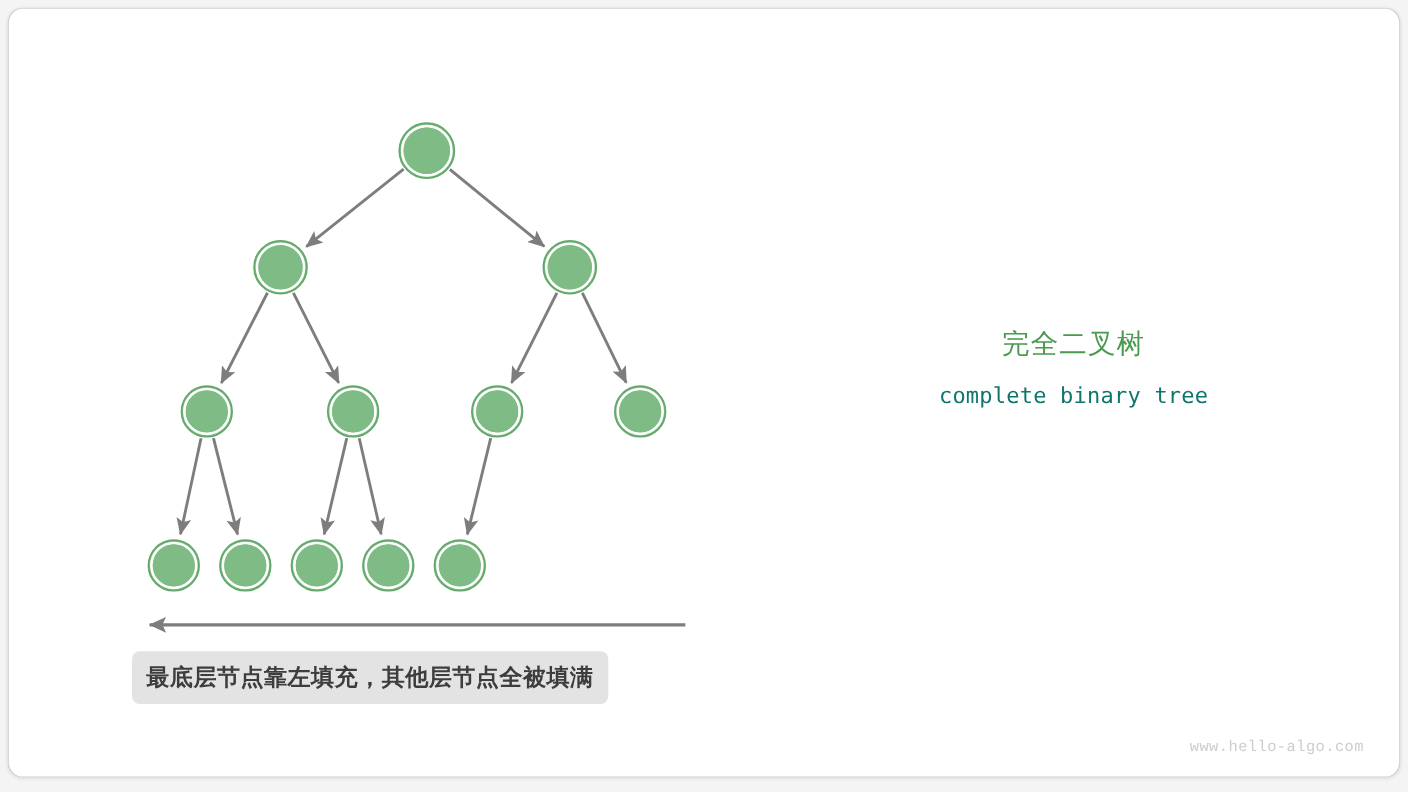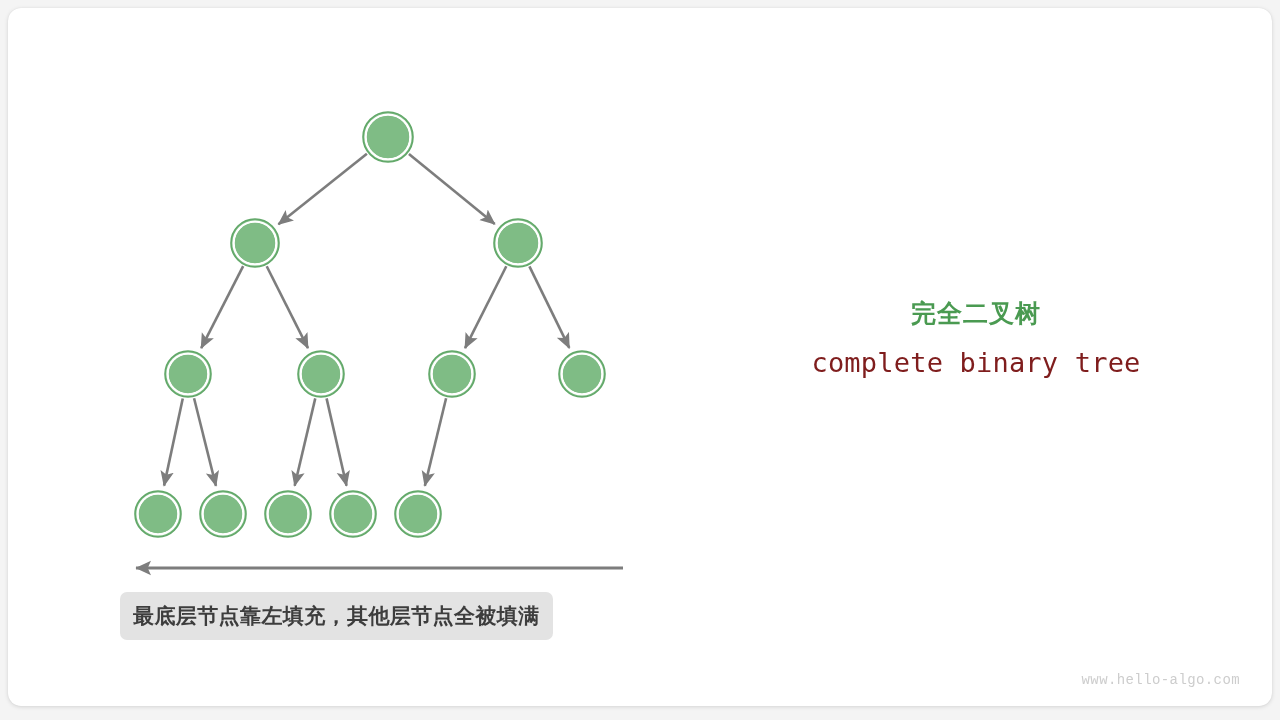--- a/index.html
+++ b/index.html
@@ -83,31 +83,31 @@
   #legend {
     position: absolute;
     left: 760px;
     top: 290px;
     width: 416px;
     text-align: center;
   }
   #legend-title {
     font-family: "Liberation Sans", "DejaVu Sans", sans-serif;
     font-size: 25px;
-    font-weight: 700;
+    font-weight: 400;
     color: #4a9a51;
     letter-spacing: 1px;
     line-height: 1.2;
   }
   #legend-subtitle {
     margin-top: 19px;
     font-family: "DejaVu Sans Mono", "Liberation Mono", monospace;
-    font-size: 27px;
+    font-size: 20px;
     font-weight: 400;
-    color: #7f1d1d;
+    color: #0f766e;
     letter-spacing: 0.2px;
     line-height: 1.2;
   }
   #watermark {
     position: absolute;
     right: 32px;
     bottom: 18px;
     font-family: Liberation Mono, monospace;
     font-size: 14px;
     color: #cdcdcd;

